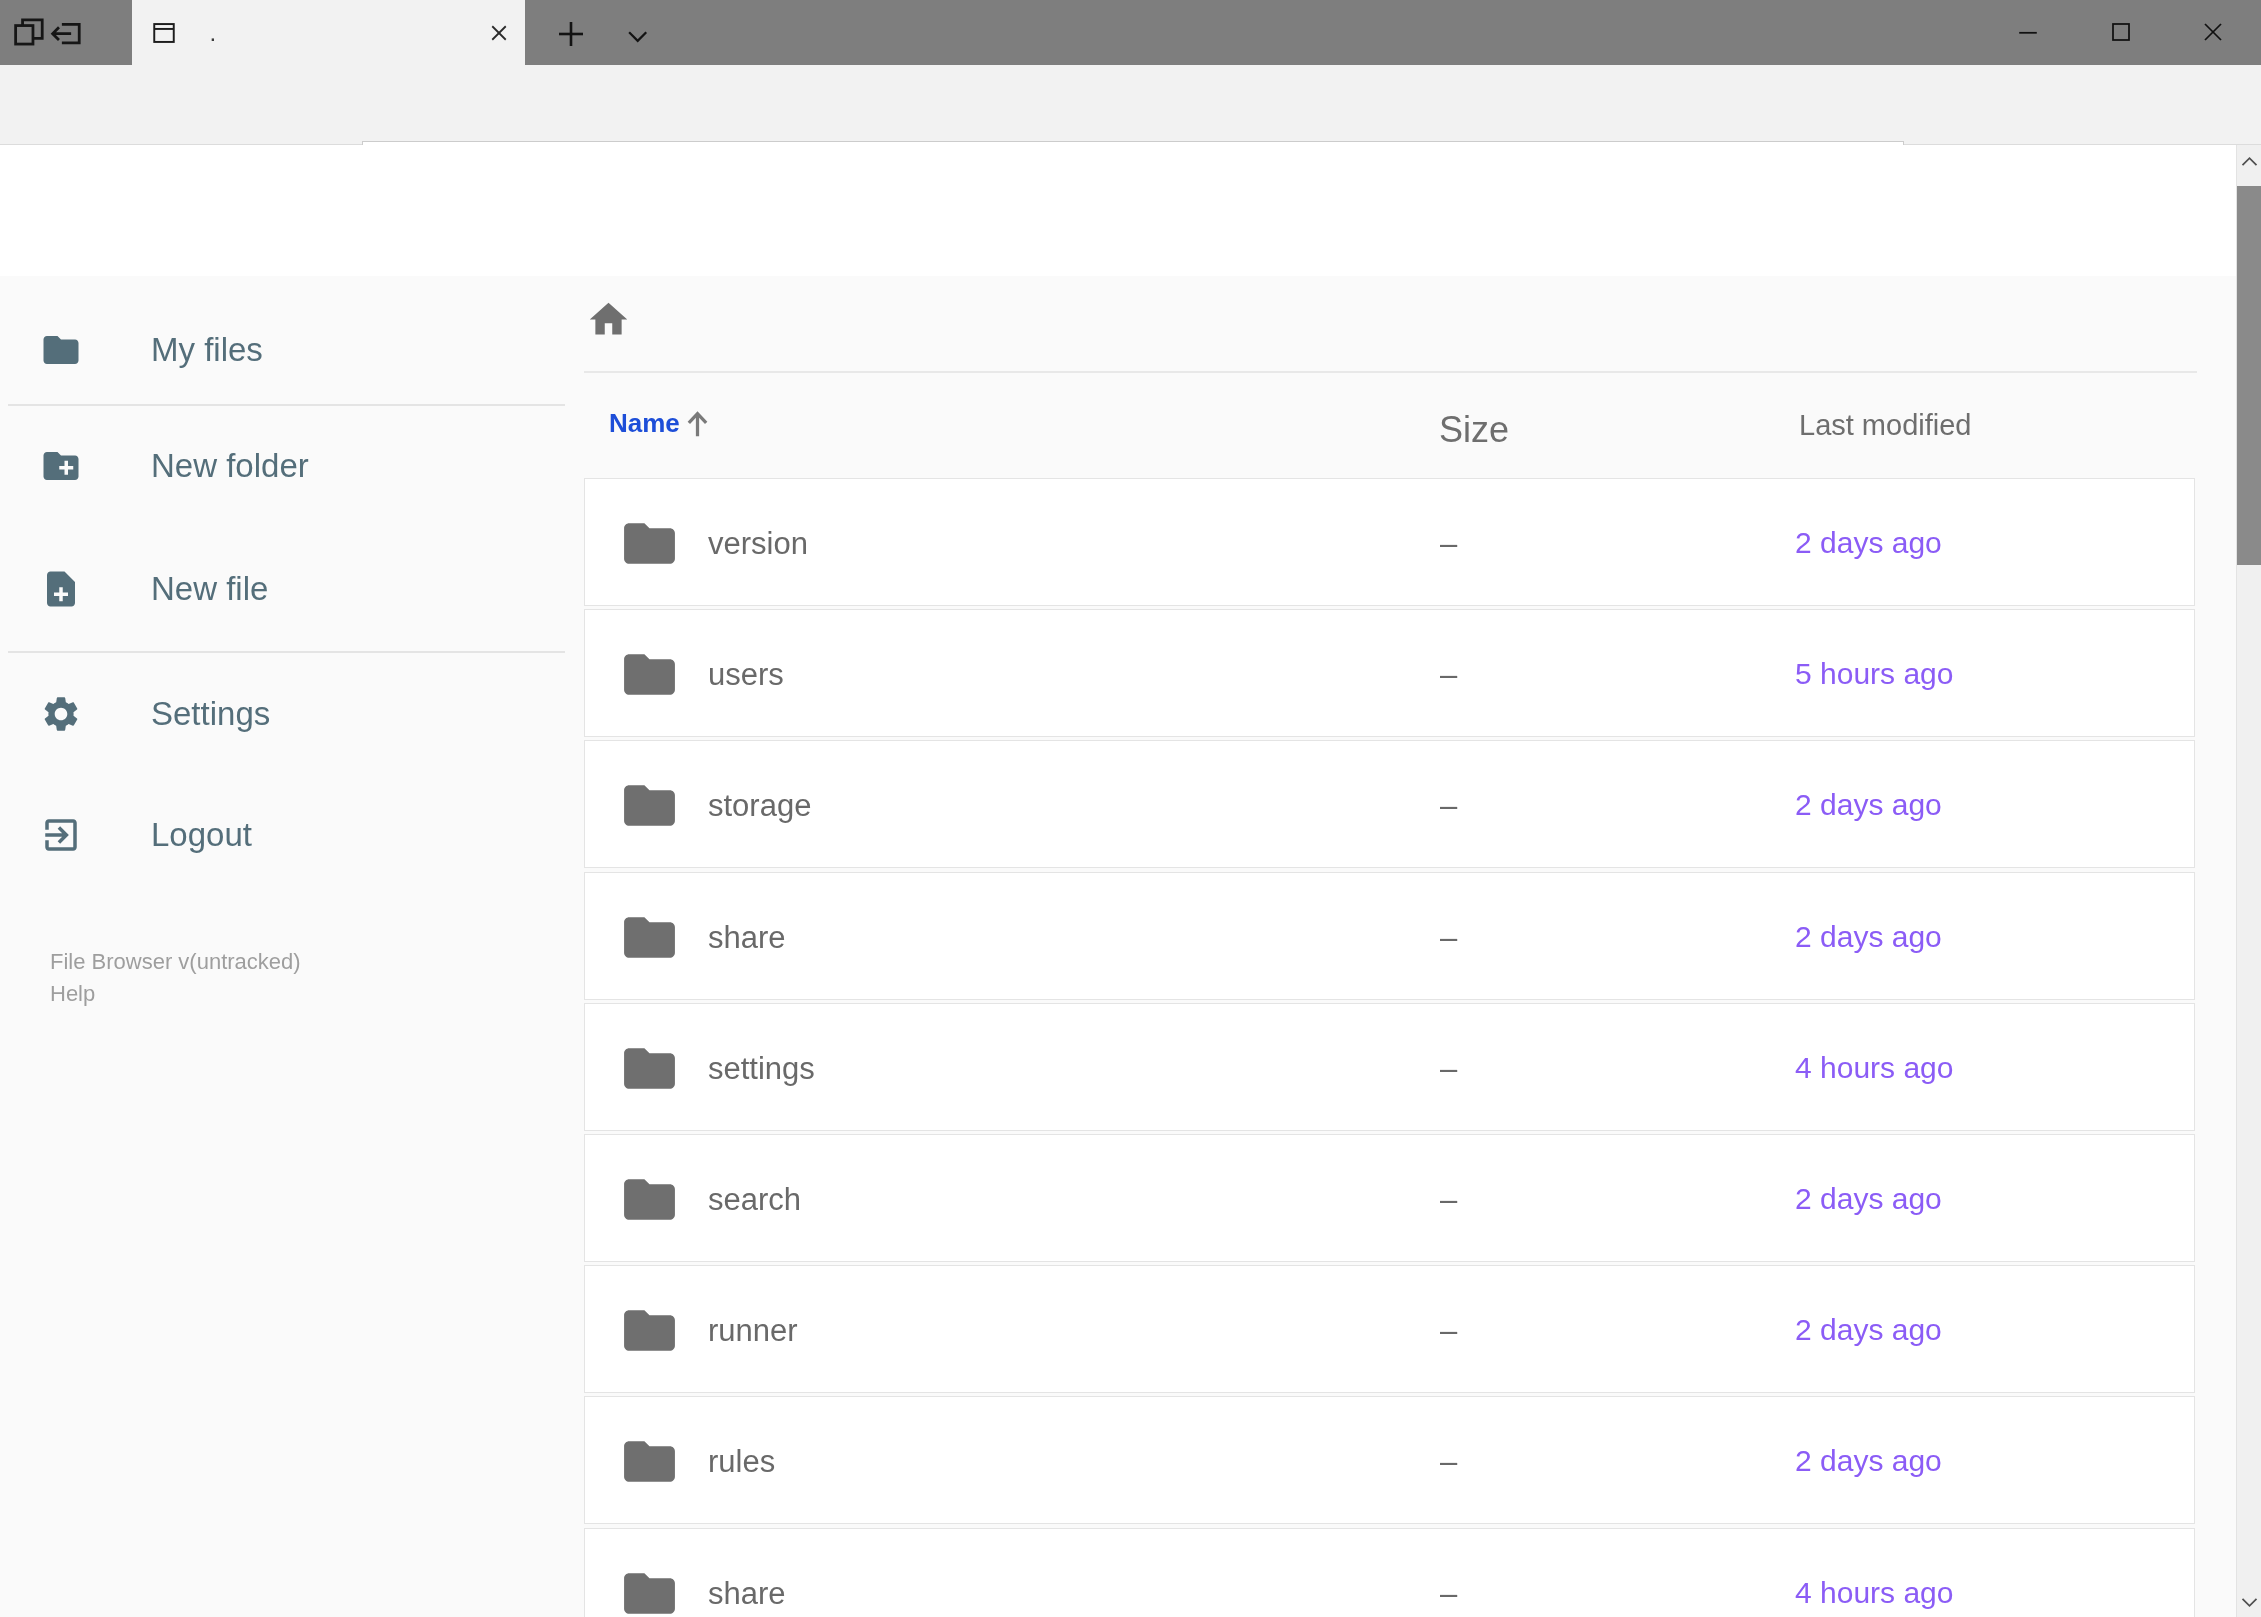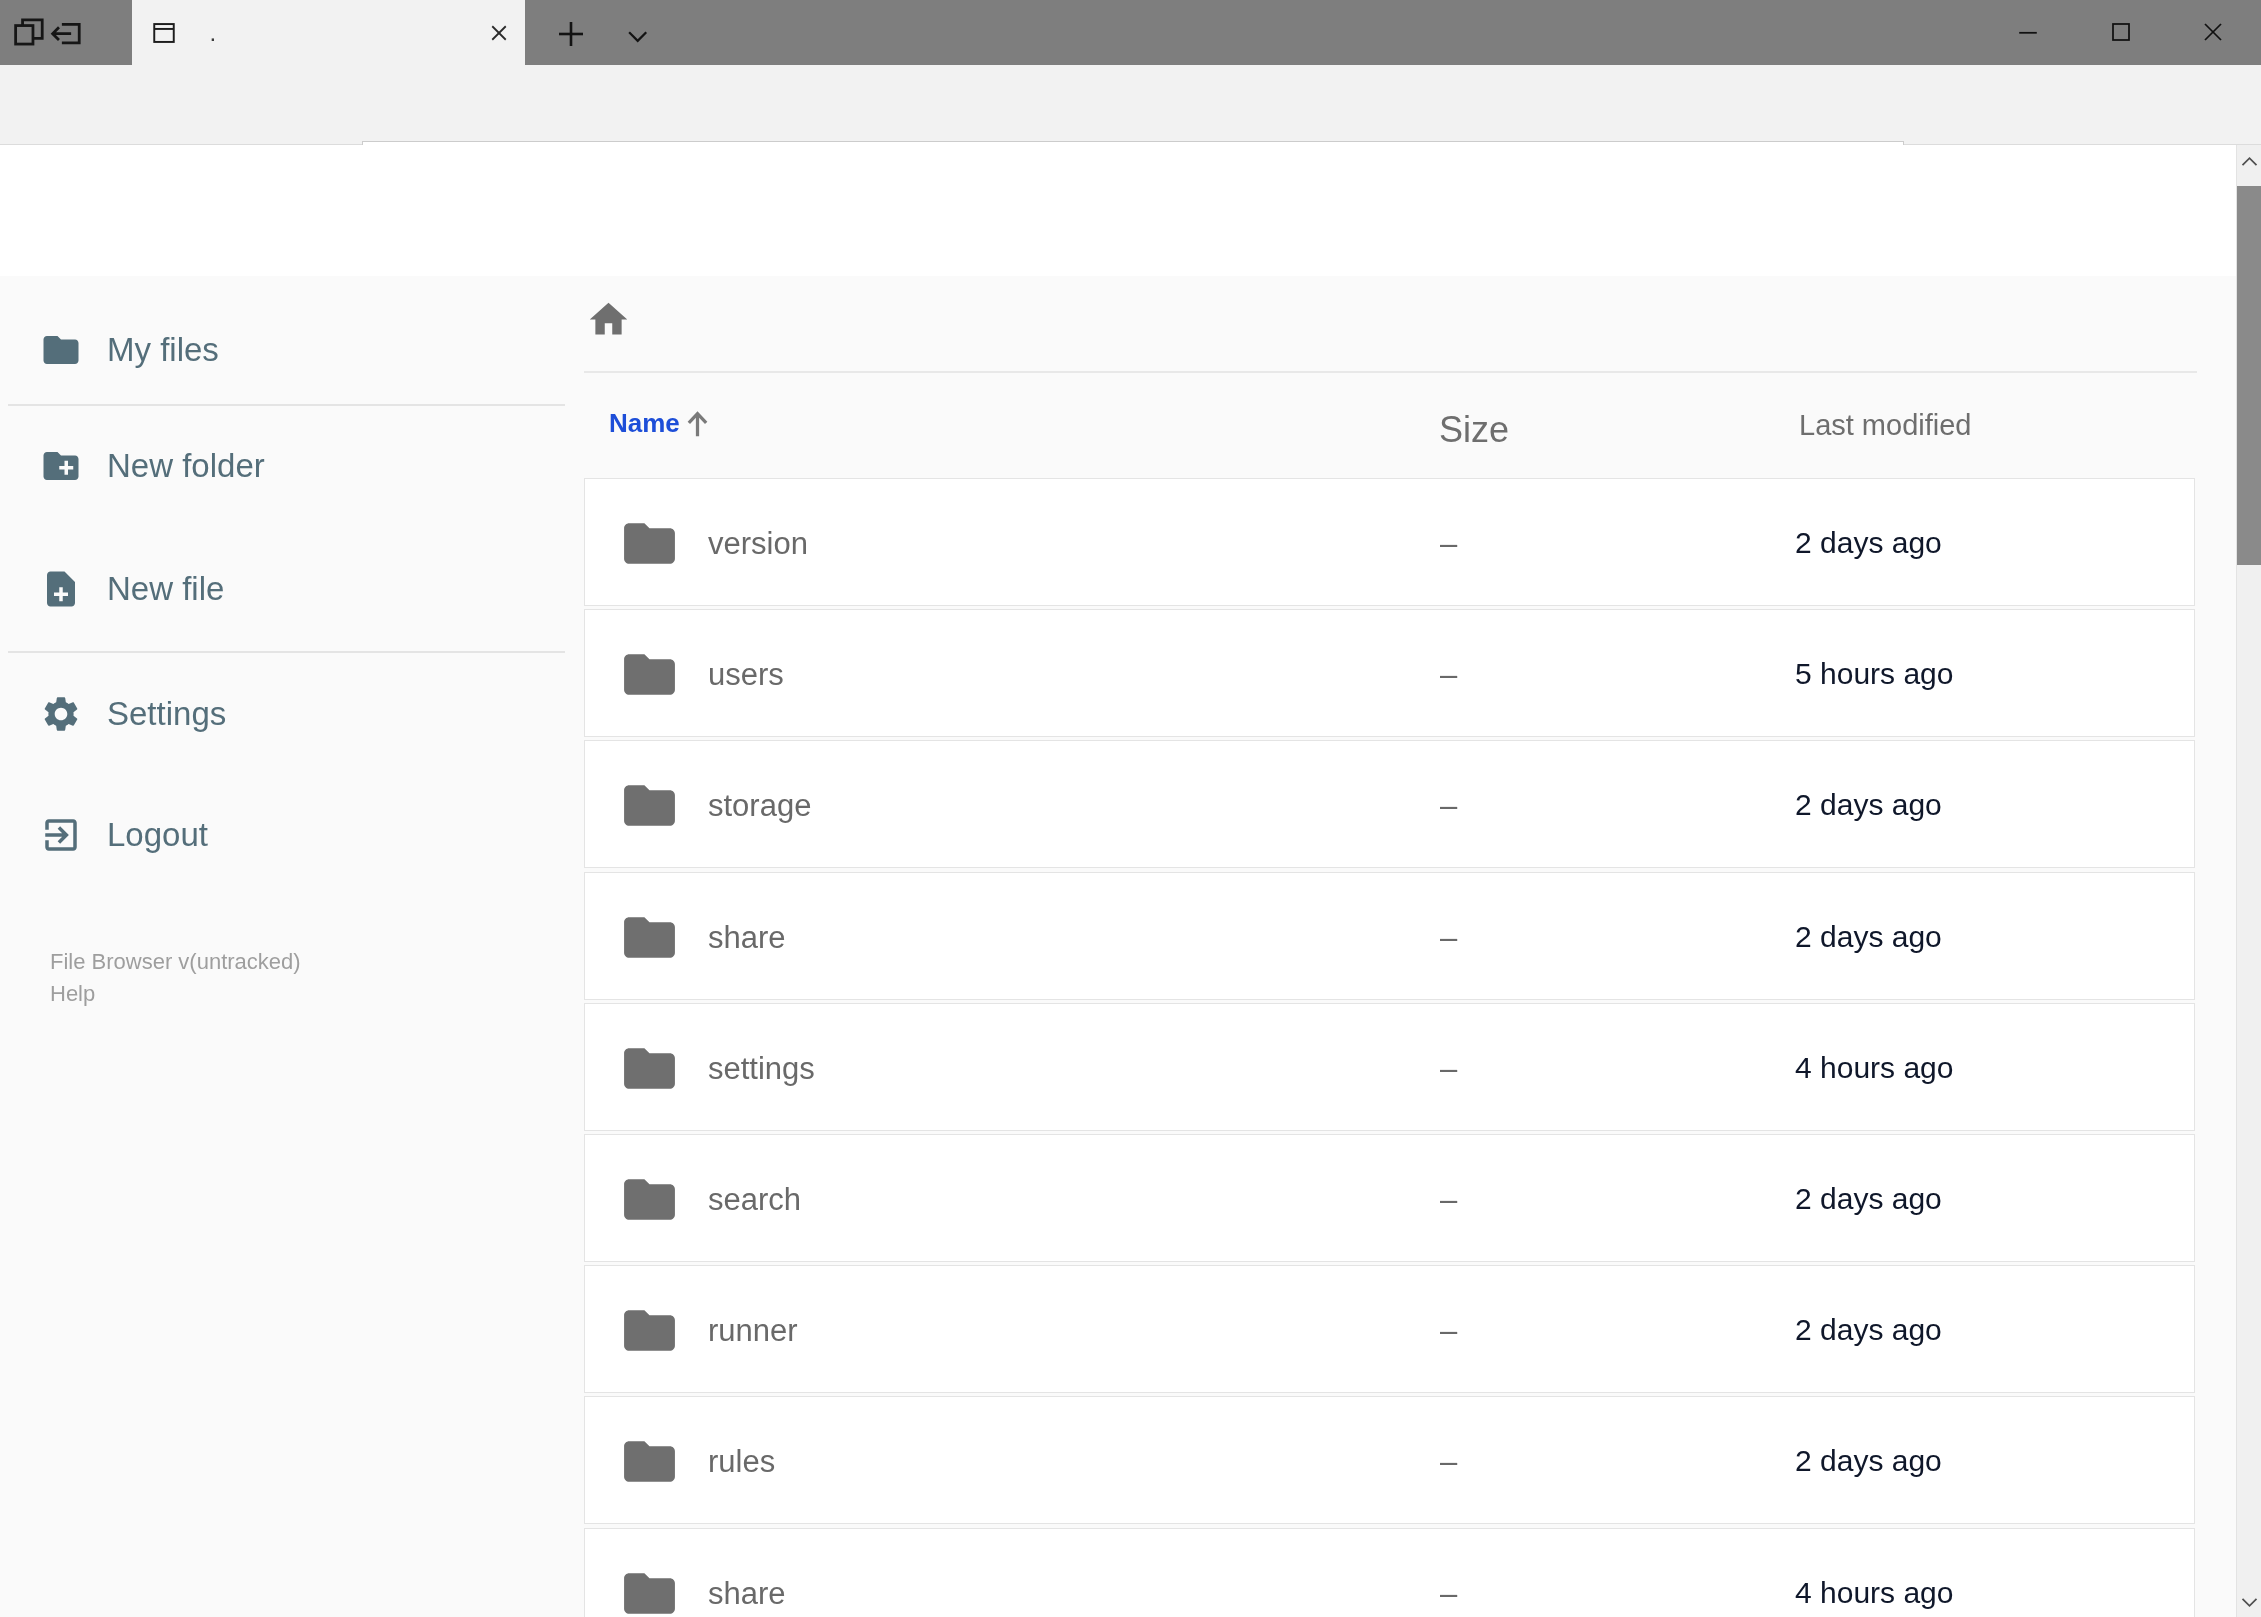--- a/index.html
+++ b/index.html
@@ -35,42 +35,42 @@
                border-radius:6.5px; display:flex; align-items:center; }
   .searchbox input { border:none; outline:none; background:transparent; font-size:31px; color:#616161;
                      font-family:"Liberation Sans", sans-serif; width:662px; margin-left:21px; }
   .searchbox input::placeholder { color:#9e9e9e; }
   .hdr-ic { position:absolute; top:194px; width:39px; height:39px; cursor:pointer; }
 
   
   .appbody { position:absolute; left:0; top:276px; width:2236px; height:1341px; background:#fafafa; }
 
   .sidebar { position:absolute; left:0; top:0; width:581px; height:1341px; }
-  .side-item { position:absolute; left:0; width:565px; height:58px; display:flex; align-items:center; cursor:pointer; }
+  .side-item { position:absolute; left:0; width:565px; height:58px; display:flex; align-items:center; cursor:pointer;gap:44px; }
   .side-item .ic { margin-left:40px; width:42px; height:42px; }
   .side-item .lbl { margin-left:25px; font-size:33px; color:#546e7a; }
   .side-div { position:absolute; left:8px; width:557px; height:1.6px; background:#e4e4e4; }
   .side-foot { position:absolute; left:50px; font-size:22px; color:#9e9e9e; line-height:32px; }
 
   .content { position:absolute; left:584px; top:0; width:1611px; }
   .crumb-home { position:absolute; left:1.6px; top:21px; width:45px; height:45px; cursor:pointer; }
   .crumb-div { position:absolute; left:0; top:95px; width:1613px; height:1.6px; background:#e8e8e8; }
   .listhdr { position:absolute; top:129px; left:0; width:1611px; height:40px; }
   .lh-name { position:absolute; left:25px; top:3.2px; font-size:26px; font-weight:bold; color:#1d4ed8; cursor:pointer; }
   .lh-arrow { position:absolute; left:95px; top:0; width:37px; height:37px; }
   .lh-size { position:absolute; left:855px; top:4px; font-size:36px; color:#6e6e6e; cursor:pointer; }
   .lh-mod { position:absolute; left:1215px; top:4px; font-size:29px; color:#6e6e6e; cursor:pointer; }
 
   .rows { position:absolute; left:0; top:202px; width:1611px; }
   .row { position:relative; width:1611px; height:128px; background:#ffffff; border:0.8px solid #e4e4e4;
          margin-bottom:3.2px; cursor:pointer; }
   .row .fic { position:absolute; left:34px; top:34px; width:61px; height:61px; }
   .row .fname { position:absolute; left:123px; top:47px; font-size:31px; color:#696969; }
   .row .fsize { position:absolute; left:855px; top:47px; font-size:31px; color:#696969; }
-  .row .fmod  { position:absolute; left:1210px; top:47px; font-size:30px; color:#0f172a; }
+  .row .fmod  { position:absolute; left:1210px; top:47px; font-size:30px; color:#8b5cf6; }
 
   
   .scrollbar { position:absolute; left:2236px; top:145px; width:25px; height:1473px; background:#f0f0f0;
                border-left:0.8px solid #e3e3e3; }
   .sb-thumb { position:absolute; left:0; top:41px; width:25px; height:379px; background:#8a8a8a; cursor:pointer; }
   .sb-up, .sb-down { position:absolute; left:2.4px; width:21px; height:21px; cursor:pointer; }
   .sb-up { top:6.5px; } .sb-down { bottom:6.5px; }
 </style>
 </head>
 <body>

